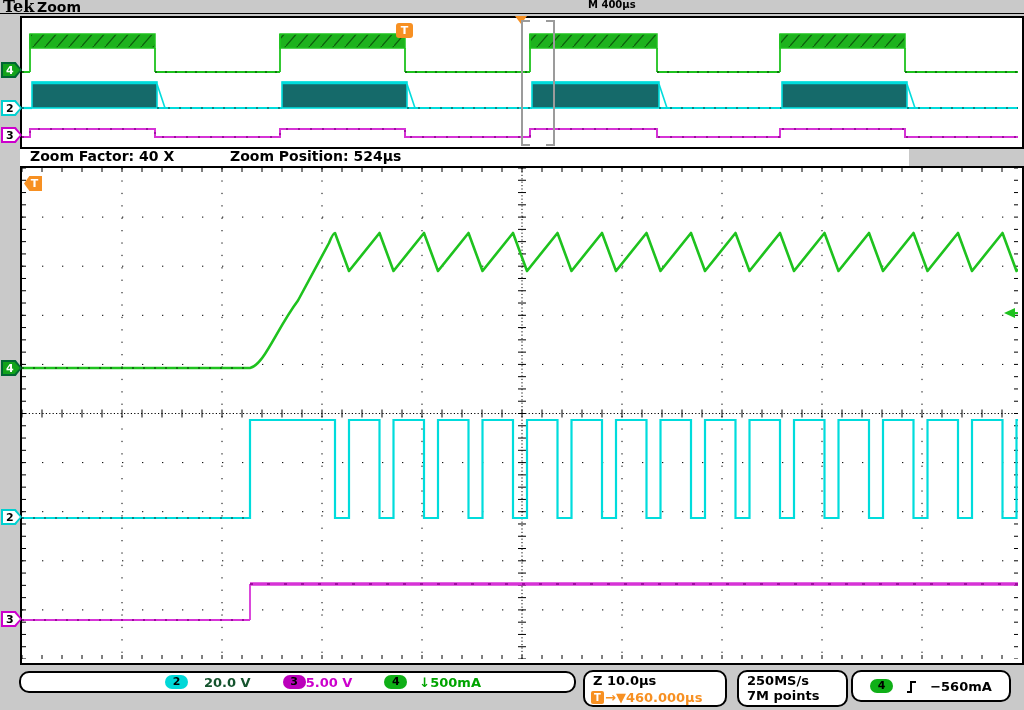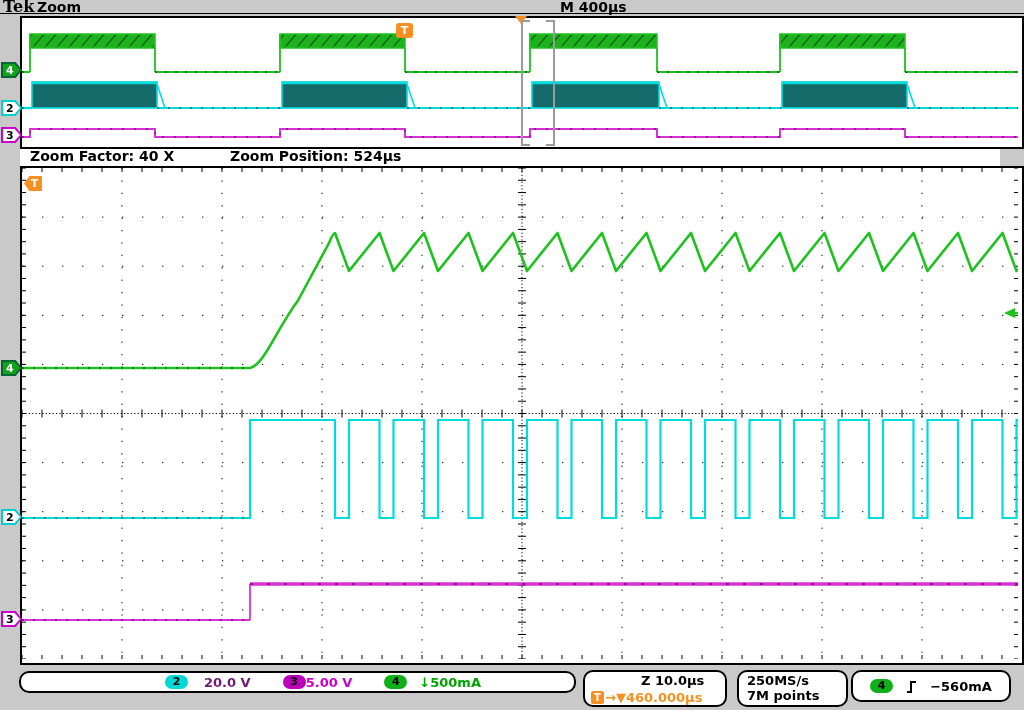--- a/index.html
+++ b/index.html
@@ -5,25 +5,25 @@
   html,body{margin:0;padding:0;}
   body{
     width:1024px;height:710px;position:relative;overflow:hidden;
     background:#c9c9c9;
     font-family:"DejaVu Sans",sans-serif;font-weight:bold;color:#000;
     -webkit-font-smoothing:none;
   }
   
   .hdr-logo{position:absolute;left:3px;top:-3px;font-family:"DejaVu Serif",serif;font-size:16px;letter-spacing:0px;}
   .hdr-status{position:absolute;left:37px;top:-1px;font-size:14px;}
-  .hdr-timebase{position:absolute;left:560px;top:-1px;font-size:14px;}
+  .hdr-timebase{position:absolute;left:588px;top:-1px;font-size:10px;}
   .hdr-underline{position:absolute;left:0;top:13px;width:1024px;height:1px;background:#000;}
   
   .overview-panel{position:absolute;left:20px;top:16px;width:1000px;height:129px;background:#fff;border:2px solid #000;}
-  .zoombar{position:absolute;left:20px;top:149px;width:980px;height:17px;background:#fff;font-size:14px;}
+  .zoombar{position:absolute;left:20px;top:149px;width:889px;height:17px;background:#fff;font-size:14px;}
   .zoombar .zf{position:absolute;left:10px;top:-1px;}
   .zoombar .zp{position:absolute;left:210px;top:-1px;}
   .main-panel{position:absolute;left:20px;top:166px;width:1000px;height:495px;background:#fff;border:2px solid #000;}
   svg{display:block;}
   
   .chmark{position:absolute;left:1px;width:21px;height:16px;}
   .chmark .outer{position:absolute;inset:0;clip-path:polygon(0 0,70% 0,100% 50%,70% 100%,0 100%);}
   .chmark .inner{position:absolute;inset:2px;clip-path:polygon(0 0,68% 0,100% 50%,68% 100%,0 100%);
     display:flex;align-items:center;justify-content:flex-start;padding-left:3px;font-size:11px;line-height:1;}
   .chmark.solid .outer{background:#063;}
@@ -44,25 +44,25 @@
   .zoom-bracket.l{left:521px;border-left:2px solid #9b9b9b;border-top:2px solid #9b9b9b;border-bottom:2px solid #9b9b9b;}
   .zoom-bracket.r{left:546px;border-right:2px solid #9b9b9b;border-top:2px solid #9b9b9b;border-bottom:2px solid #9b9b9b;}
   
   .sbox{position:absolute;background:#fff;border:2px solid #000;border-radius:10px;box-sizing:border-box;font-size:13px;}
   .box-ch{left:19px;top:671px;width:557px;height:22px;display:flex;align-items:center;padding-left:144px;}
   .badge{display:inline-block;width:23px;height:14px;border-radius:8px;color:#000;
     font-size:11px;line-height:14px;text-align:center;flex:none;}
   .badge.c2{background:#00d8d8;}
   .badge.c3{background:#bb00bb;}
   .badge.c4{background:#0faf17;}
-  .v2{color:#701a75;margin-left:16px;margin-right:32px;}
+  .v2{color:#14532d;margin-left:16px;margin-right:32px;}
   .v3{color:#cc00cc;margin-right:32px;}
   .v4{color:#00a400;margin-left:12px;}
   .box-z{left:583px;top:670px;width:144px;height:37px;}
-  .box-z .l1{position:absolute;left:8px;top:1px;margin-left:48px;}
+  .box-z .l1{position:absolute;left:8px;top:1px;}
   .box-z .l2{position:absolute;left:6px;top:18px;color:#f79022;display:flex;align-items:center;}
   .tchip{display:inline-block;width:13px;height:13px;border-radius:2px;background:#f79022;color:#fff;
     font-size:10px;line-height:13px;text-align:center;margin-right:1px;}
   .box-acq{left:737px;top:670px;width:111px;height:37px;padding:1px 0 0 8px;}
   .box-trig{left:851px;top:670px;width:160px;height:32px;display:flex;align-items:center;justify-content:center;gap:13px;}
   .slope-icon{flex:none;}
 </style>
 </head>
 <body>
 

